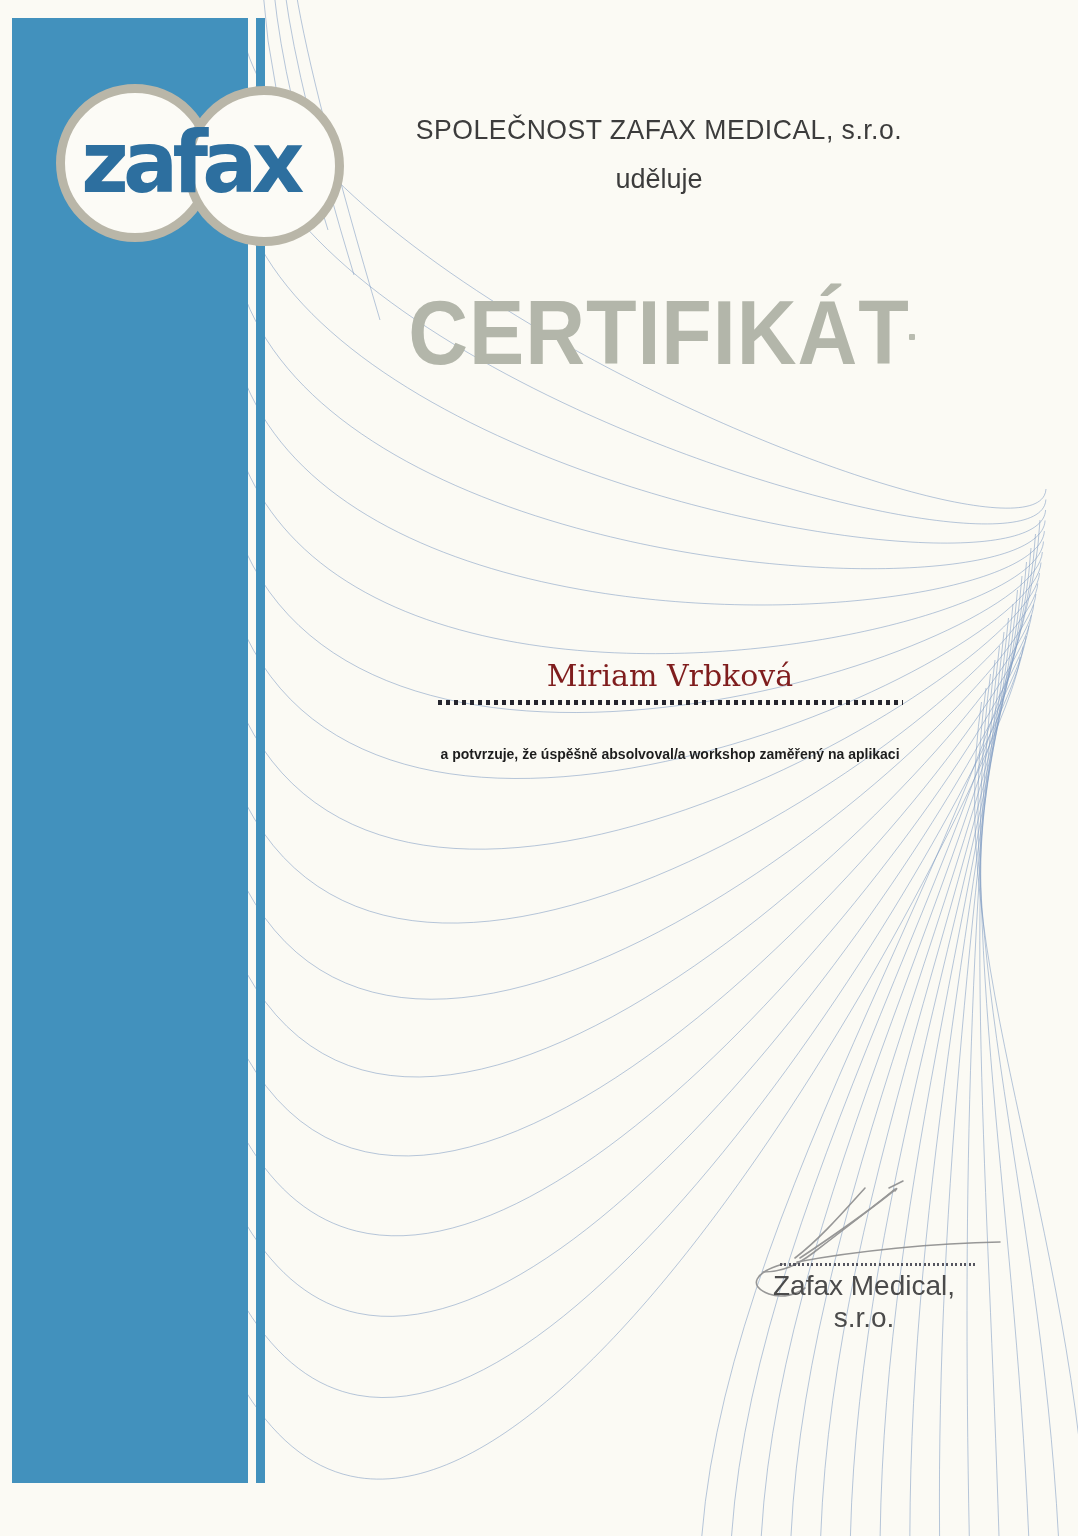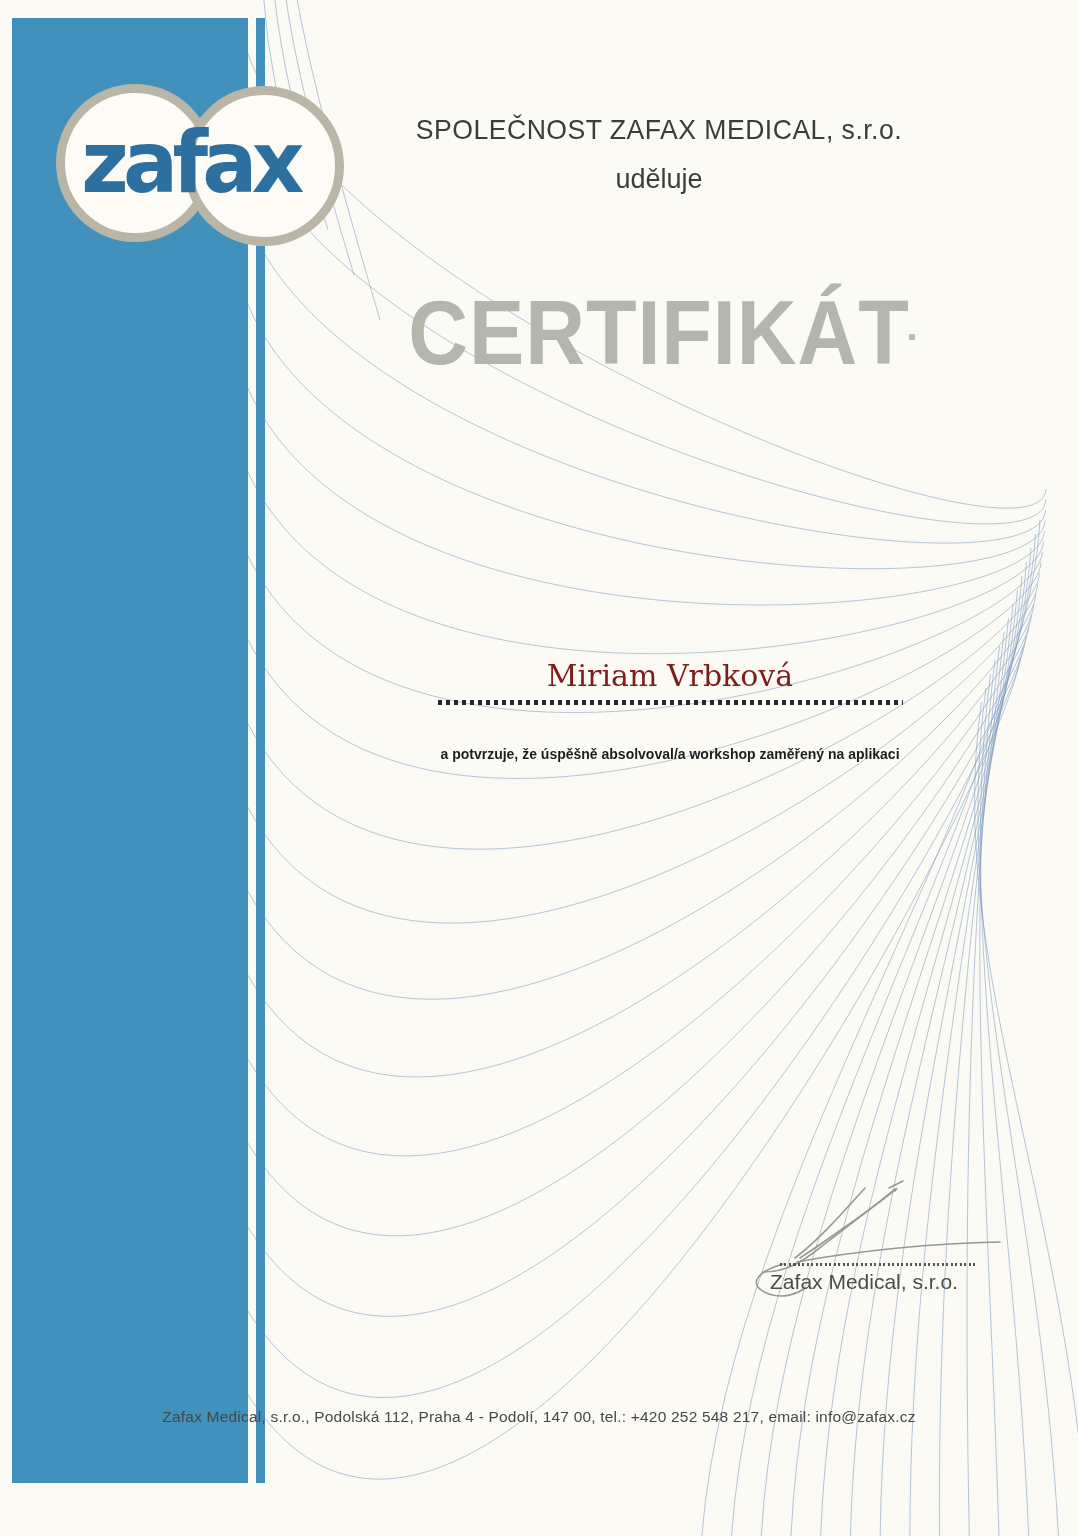--- a/index.html
+++ b/index.html
@@ -38,21 +38,21 @@
   .dotline{position:absolute;left:438px;top:700px;width:465px;height:5px;z-index:4;
         background:repeating-linear-gradient(90deg,#26262e 0 4px,transparent 4px 8px);}
   
   .statement{position:absolute;left:280px;width:780px;top:740px;text-align:center;
         font-weight:bold;font-size:14px;line-height:29px;color:#1d1d1d;z-index:4;}
   
   .sig-scribble{position:absolute;left:745px;top:1152px;z-index:4;}
   .sig-dotline{position:absolute;left:780px;top:1263px;width:195px;height:3px;z-index:4;
         background:repeating-linear-gradient(90deg,#55555f 0 2px,transparent 2px 4.5px);}
   .sig-label{position:absolute;left:753px;width:222px;top:1270px;text-align:center;
-        font-size:21px;color:#4b4b4b;z-index:4;}
+        font-size:28px;color:#4b4b4b;z-index:4;}
   
   .footer{position:absolute;left:149px;width:780px;top:1408px;text-align:center;
         white-space:nowrap;font-size:15.5px;letter-spacing:.2px;color:#474747;z-index:4;}
 </style>
 </head>
 <body>
 
 <div class="page" style="background: rgb(251, 250, 244);">
 
   <svg class="guilloche" viewBox="0 0 1078 1536" xmlns="http://www.w3.org/2000/svg">
@@ -121,15 +121,14 @@
       <path d="M55 106 C 88 84, 122 60, 146 41 C 150 38, 154 34, 150 39"></path>
       <path d="M120 36 C 100 58, 76 86, 50 106"></path>
       <path d="M52 110 C 110 99, 190 91, 255 90"></path>
       <path d="M144 36 L 158 29"></path>
       <path d="M38 112 C 10 120, 2 134, 24 142 C 38 147, 52 142, 60 136"></path>
     </g>
   </svg>
   <div class="sig-dotline"></div>
   <div class="sig-label">Zafax Medical, s.r.o.</div>
 
-  <div class="footer">Zafax Medical, s.r.o., Podolská 112, Praha 4 - Podolí, 147 00, tel.: +420 252 548 217, email: info@zafax.cz</div>
 
 </div>
 
 </body></html>

